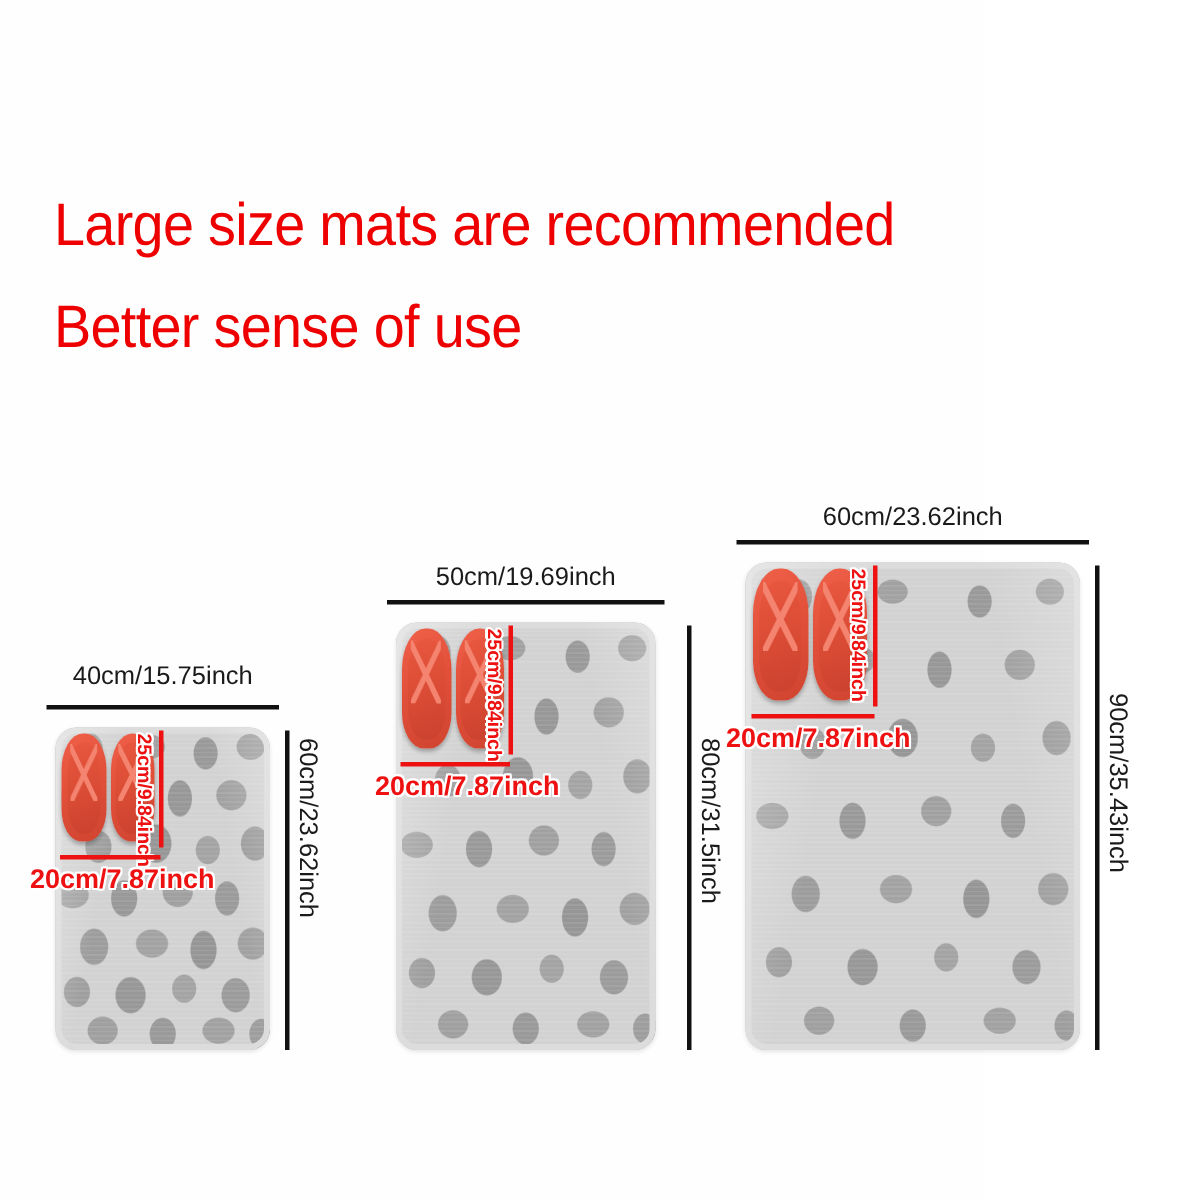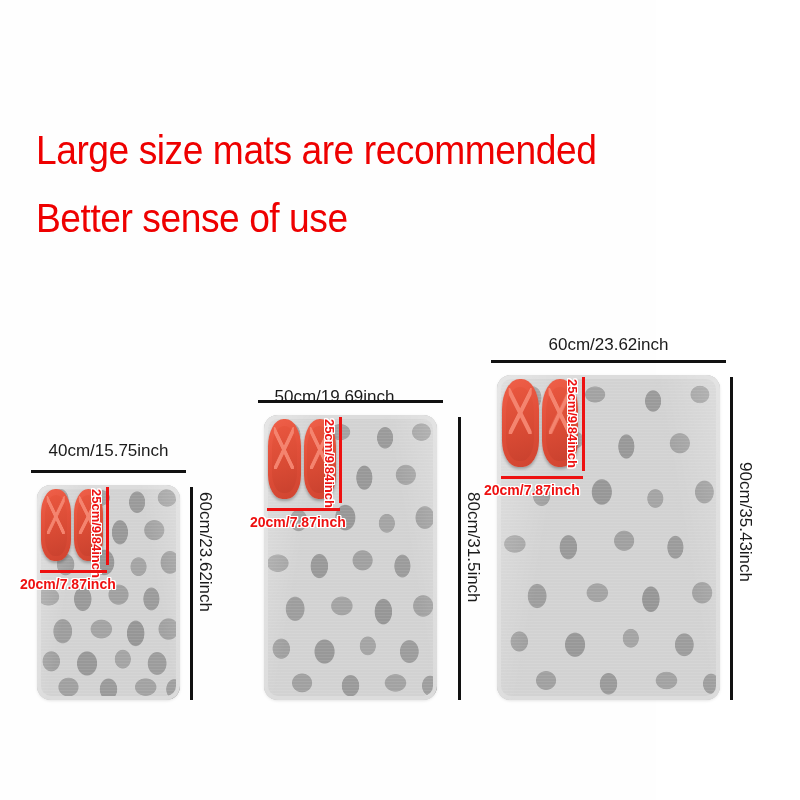--- a/index.html
+++ b/index.html
@@ -190,21 +190,21 @@
   }
   .red-line-v {
     position: absolute;
     width: 3px;
     background: #ee1111;
   }
   .red-label-h {
     position: absolute;
     color: #ee1111;
     font-weight: bold;
-    font-size: 14px;
+    font-size: 18px;
     white-space: nowrap;
     text-shadow:
       -1.2px -1.2px 0 #ffffff, 1.2px -1.2px 0 #ffffff,
       -1.2px  1.2px 0 #ffffff, 1.2px  1.2px 0 #ffffff,
        0 -1.4px 0 #ffffff, 0 1.4px 0 #ffffff,
       -1.4px 0 0 #ffffff, 1.4px 0 0 #ffffff;
   }
   .red-label-v {
     position: absolute;
     color: #ee1111;
@@ -248,21 +248,21 @@
 
     <div class="red-line-h" style="left:40px; top:570px; width:67px;"></div>
     <div class="red-label-h" style="left:20px; top:576px;">20cm/7.87inch</div>
 
     <div class="dim-line-v" style="left:190px; top:487px; height:213px;"></div>
     <div class="dim-label-side" style="left:215px; top:492px;">60cm/23.62inch</div>
   </div>
 
   <div class="mat-group">
 
-    <div class="dim-label-top" style="left:248px; top:375px; width:173px;margin-top:12px;">50cm/19.69inch</div>
+    <div class="dim-label-top" style="left:264px; top:375px; width:173px;">50cm/19.69inch</div>
     <div class="dim-line-h" style="left:258px; top:400px; width:185px;"></div>
 
     <div class="mat" style="left:264px; top:415px; width:173px; height:285px;">
       <div class="pebbles"></div>
       <div class="mat-rim"></div>
     </div>
 
     <div class="slippers" style="left:268px; top:419px; width:68px; height:80px;">
       <div class="slipper"></div>
       <div class="slipper"></div>

